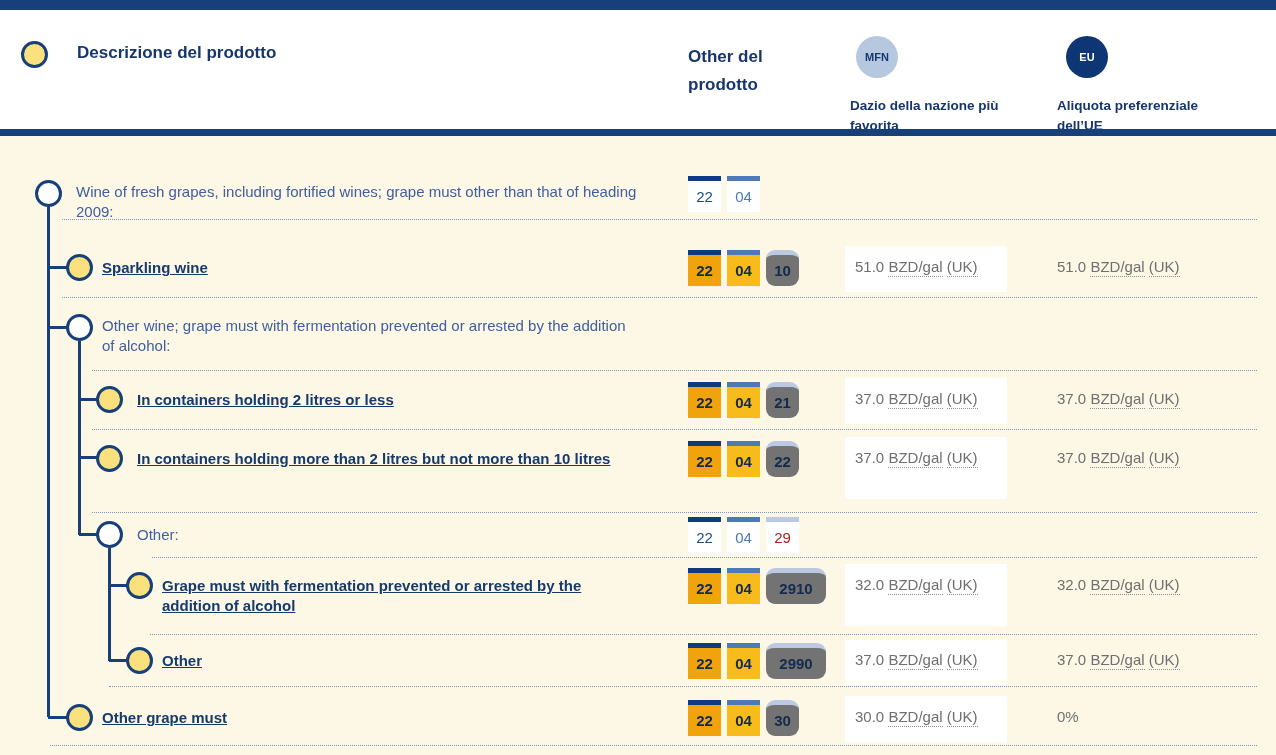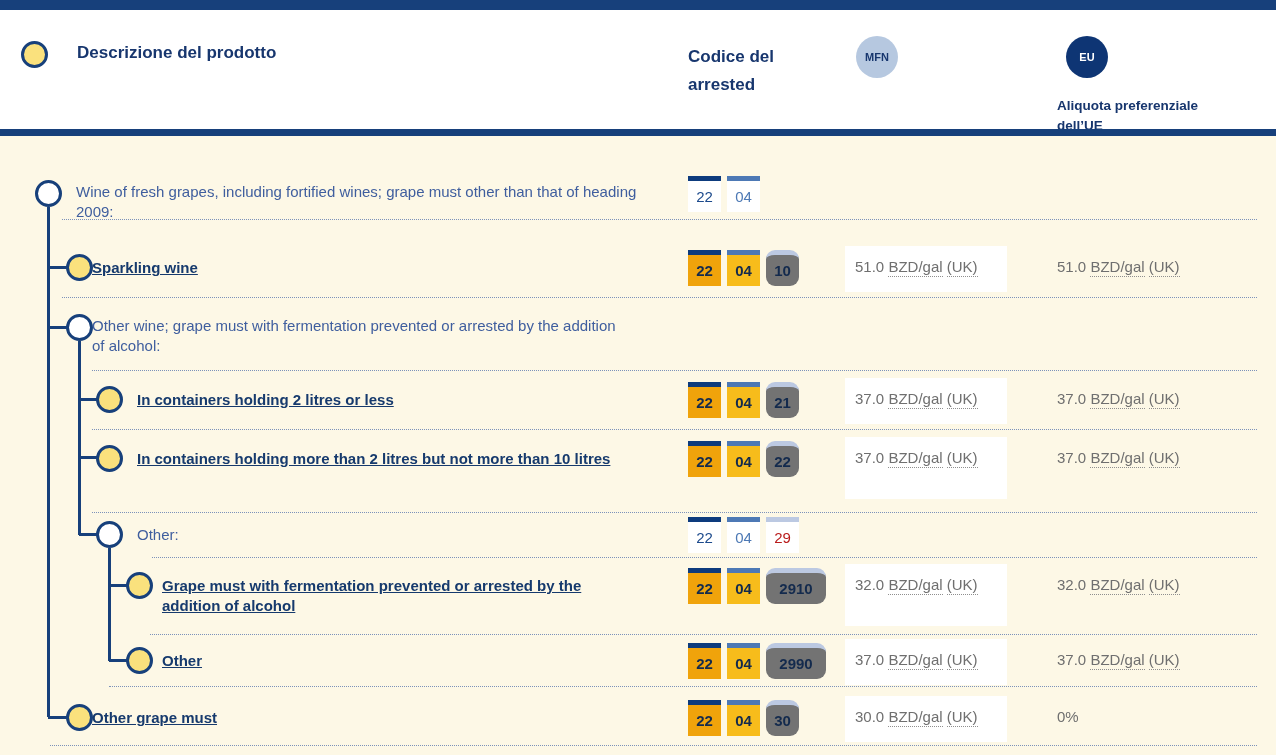--- a/index.html
+++ b/index.html
@@ -24,21 +24,21 @@
   .tline{position:absolute;background:#17407b;}
   .tline.v{width:3px;}
   .tline.h{height:3px;}
 
   
   .row{position:absolute;left:0;width:1276px;}
   .circle{position:absolute;top:8px;width:27px;height:27px;border:3px solid #17407b;border-radius:50%;background:#ffffff;box-sizing:border-box;}
   .circle.leaf{background:#fae17d;}
   .desc{position:absolute;top:12px;font-size:15px;line-height:20px;color:#3f5e9e;text-decoration:none;}
   .desc.d1{left:76px;width:570px;}
-  .desc.d2{left:92px;width:540px;}
+  .desc.d2{left:102px;width:540px;}
   .desc.d3{left:137px;width:524px;}
   .desc.d4{left:162px;width:472px;}
   a.desc{color:#163a6d;font-weight:bold;text-decoration:underline;cursor:pointer;}
 
   .codes{position:absolute;left:688px;top:4px;display:flex;gap:6px;}
   .chip{display:block;width:33px;height:31px;line-height:31px;text-align:center;font-size:15px;font-weight:bold;border-top:5px solid transparent;}
   .chip.wide{width:60px;}
   .chip.l0{border-top-color:#0d3b7d;}
   .chip.l1{border-top-color:#4d79b5;text-align:center;}
   .chip.l2{border-top-color:#bcc9e2;}
@@ -60,22 +60,23 @@
 </style>
 </head>
 <body>
 
 <div id="stage">
 
   <div class="topbar"></div>
   <div class="header">
     <span class="h-circle"></span>
     <div class="h-title">Descrizione del prodotto</div>
-    <div class="h-code">Codice del arrested</div>
+    <div class="h-code">Other del prodotto</div>
     <div class="badge-circle mfn-circle">MFN</div>
+    <div class="sublabel mfn-label">Dazio della nazione più favorita</div>
     <div class="badge-circle eu-circle">EU</div>
     <div class="sublabel eu-label">Aliquota preferenziale dell’UE</div>
   </div>
   <div class="header-rule"></div>
 
   <div class="tline v" style="left:47px;top:207px;height:510px;"></div>
   <div class="tline h" style="left:48px;top:266px;width:19px;"></div>
   <div class="tline h" style="left:48px;top:326px;width:19px;"></div>
   <div class="tline h" style="left:48px;top:716px;width:19px;"></div>
   <div class="tline v" style="left:78px;top:341px;height:194px;"></div>

